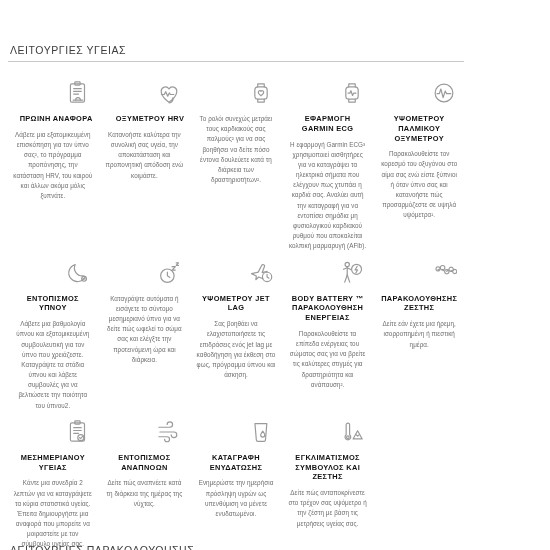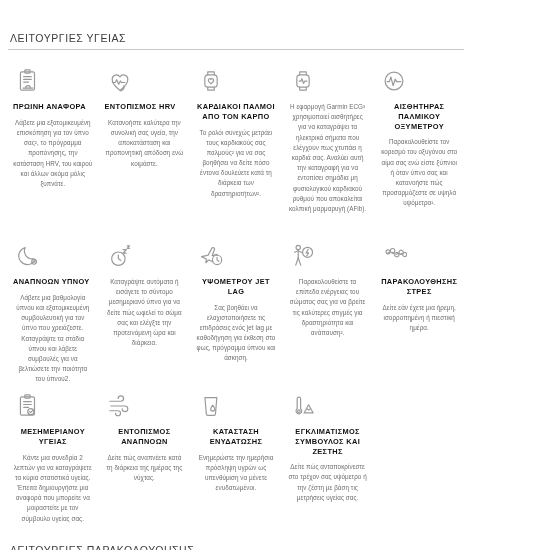--- a/index.html
+++ b/index.html
@@ -14,21 +14,21 @@
     overflow: hidden;
     font-family: "Liberation Sans", sans-serif;
     color: #1a1a1a;
     position: relative;
   }
 
   .page {
     width: 472px;
     height: 550px;
     box-sizing: border-box;
-    padding: 4px 8px;
+    padding: 16px 8px;
     position: relative;
   }
 
   
   .section-header {
     margin: 0;
     padding: 28px 2px 5px 2px;
     font-size: 10.5px;
     font-weight: 400;
     letter-spacing: 0.55px;
@@ -47,21 +47,21 @@
     padding-top: 10px;
   }
 
   .row {
     display: contents;
   }
 
   .feature {
     display: flex;
     flex-direction: column;
-    align-items: flex-start;
+    align-items: flex-end;
     text-align: center;
     padding: 6px 5px 0 5px;
     box-sizing: border-box;
   }
 
   .feature-icon {
     width: 30px;
     height: 30px;
     display: flex;
     align-items: center;
@@ -141,72 +141,72 @@
       </div>
 
       <div class="feature">
         <span class="feature-icon">
           <svg viewBox="0 0 24 24" fill="none" stroke="currentColor" stroke-width="1.1" stroke-linecap="round" stroke-linejoin="round">
             <path d="M12 20.5s-7.2-4.6-7.2-10.1a3.9 3.9 0 0 1 7.2-2.1 3.9 3.9 0 0 1 7.2 2.1c0 5.5-7.2 10.1-7.2 10.1z"></path>
             <path d="M5 13.4h2.6l1.4-2.6 1.8 4.2 1.5-3.1 1 1.5h3.2"></path>
             <path d="M15.5 16.5a3.6 3.6 0 0 1-3.4 4.6"></path>
           </svg>
         </span>
-        <div class="feature-title">ΕΝΤΟΠΙΣΜΟΣ HRV</div>
+        <div class="feature-title">ΟΞΥΜΕΤΡΟΥ HRV</div>
         <div class="feature-desc">Κατανοήστε καλύτερα την συνολική σας υγεία, την αποκατάσταση και προπονητική απόδοση ενώ κοιμάστε.</div>
       </div>
 
       <div class="feature">
         <span class="feature-icon">
           <svg viewBox="0 0 24 24" fill="none" stroke="currentColor" stroke-width="1.1" stroke-linecap="round" stroke-linejoin="round">
             <rect x="6.3" y="6.3" width="11.4" height="11.4" rx="3"></rect>
             <path d="M9 6.3V3.6h6v2.7"></path>
             <path d="M9 17.7v2.7h6v-2.7"></path>
             <path d="M12 14.6s-2.5-1.6-2.5-3.4a1.35 1.35 0 0 1 2.5-0.73 1.35 1.35 0 0 1 2.5 0.73c0 1.8-2.5 3.4-2.5 3.4z"></path>
           </svg>
         </span>
-        <div class="feature-title">ΚΑΡΔΙΑΚΟΙ ΠΑΛΜΟΙ ΑΠΟ ΤΟΝ ΚΑΡΠΟ</div>
         <div class="feature-desc">Το ρολόι συνεχώς μετράει τους καρδιακούς σας παλμούς² για να σας βοηθήσει να δείτε πόσο έντονα δουλεύετε κατά τη διάρκεια των δραστηριοτήτων².</div>
       </div>
 
       <div class="feature">
         <span class="feature-icon">
           <svg viewBox="0 0 24 24" fill="none" stroke="currentColor" stroke-width="1.1" stroke-linecap="round" stroke-linejoin="round">
             <rect x="6.3" y="6.3" width="11.4" height="11.4" rx="3"></rect>
             <path d="M9 6.3V3.6h6v2.7"></path>
             <path d="M9 17.7v2.7h6v-2.7"></path>
             <path d="M8.4 12.2h1.6l1-2.3 1.5 4.4 1.1-2.1h2"></path>
           </svg>
         </span>
+        <div class="feature-title">ΕΦΑΡΜΟΓΗ GARMIN ECG</div>
         <div class="feature-desc">Η εφαρμογή Garmin ECG³ χρησιμοποιεί αισθητήρες για να καταγράψει τα ηλεκτρικά σήματα που ελέγχουν πως χτυπάει η καρδιά σας. Αναλύει αυτή την καταγραφή για να εντοπίσει σημάδια μη φυσιολογικού καρδιακού ρυθμού που αποκαλείται κολπική μαρμαρυγή (AFib).</div>
       </div>
 
       <div class="feature">
         <span class="feature-icon">
           <svg viewBox="0 0 24 24" fill="none" stroke="currentColor" stroke-width="1.1" stroke-linecap="round" stroke-linejoin="round">
             <circle cx="12" cy="12" r="8.2"></circle>
             <path d="M5.6 12.6h2.1l1.4-4.3 2.1 8 1.9-6 1.3 2.3h3.9"></path>
           </svg>
         </span>
-        <div class="feature-title">ΑΙΣΘΗΤΗΡΑΣ ΠΑΛΜΙΚΟΥ ΟΞΥΜΕΤΡΟΥ</div>
+        <div class="feature-title">ΥΨΟΜΕΤΡΟΥ ΠΑΛΜΙΚΟΥ ΟΞΥΜΕΤΡΟΥ</div>
         <div class="feature-desc">Παρακολουθείστε τον κορεσμό του οξυγόνου στο αίμα σας ενώ είστε ξύπνιοι ή όταν ύπνο σας και κατανοήστε πώς προσαρμόζεστε σε υψηλά υψόμετρα¹.</div>
       </div>
     </div>
 
     <div class="row grid-row-2">
 
       <div class="feature">
         <span class="feature-icon">
           <svg viewBox="0 0 24 24" fill="none" stroke="currentColor" stroke-width="1.1" stroke-linecap="round" stroke-linejoin="round">
             <path d="M16.8 14.6A7.3 7.3 0 0 1 9.4 4.2a8 8 0 1 0 9.3 11.2 7.4 7.4 0 0 1-1.9-0.8z"></path>
             <circle cx="17.6" cy="17.4" r="2.2"></circle>
             <path d="M16.6 17.4h2"></path>
           </svg>
         </span>
-        <div class="feature-title">ΑΝΑΠΝΟΩΝ ΥΠΝΟΥ</div>
+        <div class="feature-title">ΕΝΤΟΠΙΣΜΟΣ ΥΠΝΟΥ</div>
         <div class="feature-desc">Λάβετε μια βαθμολογία ύπνου και εξατομικευμένη συμβουλευτική για τον ύπνο που χρειάζεστε. Καταγράψτε τα στάδια ύπνου και λάβετε συμβουλές για να βελτιώσετε την ποιότητα του ύπνου2.</div>
       </div>
 
       <div class="feature">
         <span class="feature-icon">
           <svg viewBox="0 0 24 24" fill="none" stroke="currentColor" stroke-width="1.1" stroke-linecap="round" stroke-linejoin="round">
             <circle cx="10.5" cy="14.5" r="6.2"></circle>
             <path d="M10.5 11.2v3.3l2.3 1.6"></path>
             <path d="M14.8 6.2h3l-3 3.1h3"></path>
             <path d="M18.6 2.6h2.2l-2.2 2.3h2.2"></path>
@@ -233,35 +233,36 @@
           <svg viewBox="0 0 24 24" fill="none" stroke="currentColor" stroke-width="1.1" stroke-linecap="round" stroke-linejoin="round">
             <circle cx="7.6" cy="4.2" r="2"></circle>
             <path d="M7.6 6.6v7.2"></path>
             <path d="M4.2 8.6l3.4-1.4 3.2 1.6"></path>
             <path d="M7.6 13.8l-2.3 6.6"></path>
             <path d="M7.6 13.8l2.3 6.6"></path>
             <circle cx="16.2" cy="8.6" r="4.6"></circle>
             <path d="M16.8 5.8l-2 3.4h2.3l-1.6 2.8"></path>
           </svg>
         </span>
+        <div class="feature-title">BODY BATTERY ™ ΠΑΡΑΚΟΛΟΥΘΗΣΗ ΕΝΕΡΓΕΙΑΣ</div>
         <div class="feature-desc">Παρακολουθείστε τα επίπεδα ενέργειας του σώματος σας για να βρείτε τις καλύτερες στιγμές για δραστηριότητα και ανάπαυση².</div>
       </div>
 
       <div class="feature">
         <span class="feature-icon">
           <svg viewBox="0 0 24 24" fill="none" stroke="currentColor" stroke-width="1.1" stroke-linecap="round" stroke-linejoin="round">
             <path d="M4.6 8.2a1.9 1.9 0 1 1 0 0.01"></path>
             <path d="M8.6 7.2a2.1 2.1 0 1 1 0 0.01"></path>
             <path d="M12.6 10.8a2 2 0 1 1 0 0.01"></path>
             <path d="M16.6 8.6a2 2 0 1 1 0 0.01"></path>
             <path d="M20 10.6a1.9 1.9 0 1 1 0 0.01"></path>
             <path d="M6.4 9.1l1.3 -0.6M10.5 8.6l1.2 1.3M14.5 10.4l1.2 -1M18.5 9.6l1 0.6"></path>
           </svg>
         </span>
-        <div class="feature-title">ΠΑΡΑΚΟΛΟΥΘΗΣΗΣ ΣΤΡΕΣ</div>
+        <div class="feature-title">ΠΑΡΑΚΟΛΟΥΘΗΣΗΣ ΖΕΣΤΗΣ</div>
         <div class="feature-desc">Δείτε εάν έχετε μια ήρεμη, ισορροπημένη ή πιεστική ημέρα.</div>
       </div>
     </div>
 
     <div class="row grid-row-3">
 
       <div class="feature">
         <span class="feature-icon">
           <svg viewBox="0 0 24 24" fill="none" stroke="currentColor" stroke-width="1.1" stroke-linecap="round" stroke-linejoin="round">
             <rect x="5" y="3.5" width="13" height="17" rx="1.4"></rect>
@@ -289,21 +290,21 @@
         <div class="feature-desc">Δείτε πώς αναπνέετε κατά τη διάρκεια της ημέρας της νύχτας.</div>
       </div>
 
       <div class="feature">
         <span class="feature-icon">
           <svg viewBox="0 0 24 24" fill="none" stroke="currentColor" stroke-width="1.1" stroke-linecap="round" stroke-linejoin="round">
             <path d="M6.4 4.2h11l-1.3 15.2a1.3 1.3 0 0 1-1.3 1.2H9a1.3 1.3 0 0 1-1.3-1.2z"></path>
             <path d="M13.6 11.2c-1.1 1.5-1.9 2.6-1.9 3.6a1.9 1.9 0 0 0 3.8 0c0-1-0.8-2.1-1.9-3.6z"></path>
           </svg>
         </span>
-        <div class="feature-title">ΚΑΤΑΣΤΑΣΗ ΕΝΥΔΑΤΩΣΗΣ</div>
+        <div class="feature-title">ΚΑΤΑΓΡΑΦΗ ΕΝΥΔΑΤΩΣΗΣ</div>
         <div class="feature-desc">Ενημερώστε την ημερήσια πρόσληψη υγρών ως υπενθύμιση να μένετε ενυδατωμένοι.</div>
       </div>
 
       <div class="feature">
         <span class="feature-icon">
           <svg viewBox="0 0 24 24" fill="none" stroke="currentColor" stroke-width="1.1" stroke-linecap="round" stroke-linejoin="round">
             <path d="M6.6 14.6V5.4a1.6 1.6 0 0 1 3.2 0v9.2a2.6 2.6 0 1 1-3.2 0z"></path>
             <circle cx="8.2" cy="16.8" r="1.2"></circle>
             <path d="M13 18.4l4.2-7.6 4.2 7.6z"></path>
             <path d="M15.4 14.2l1.8 1.6 1.6-1.4"></path>

